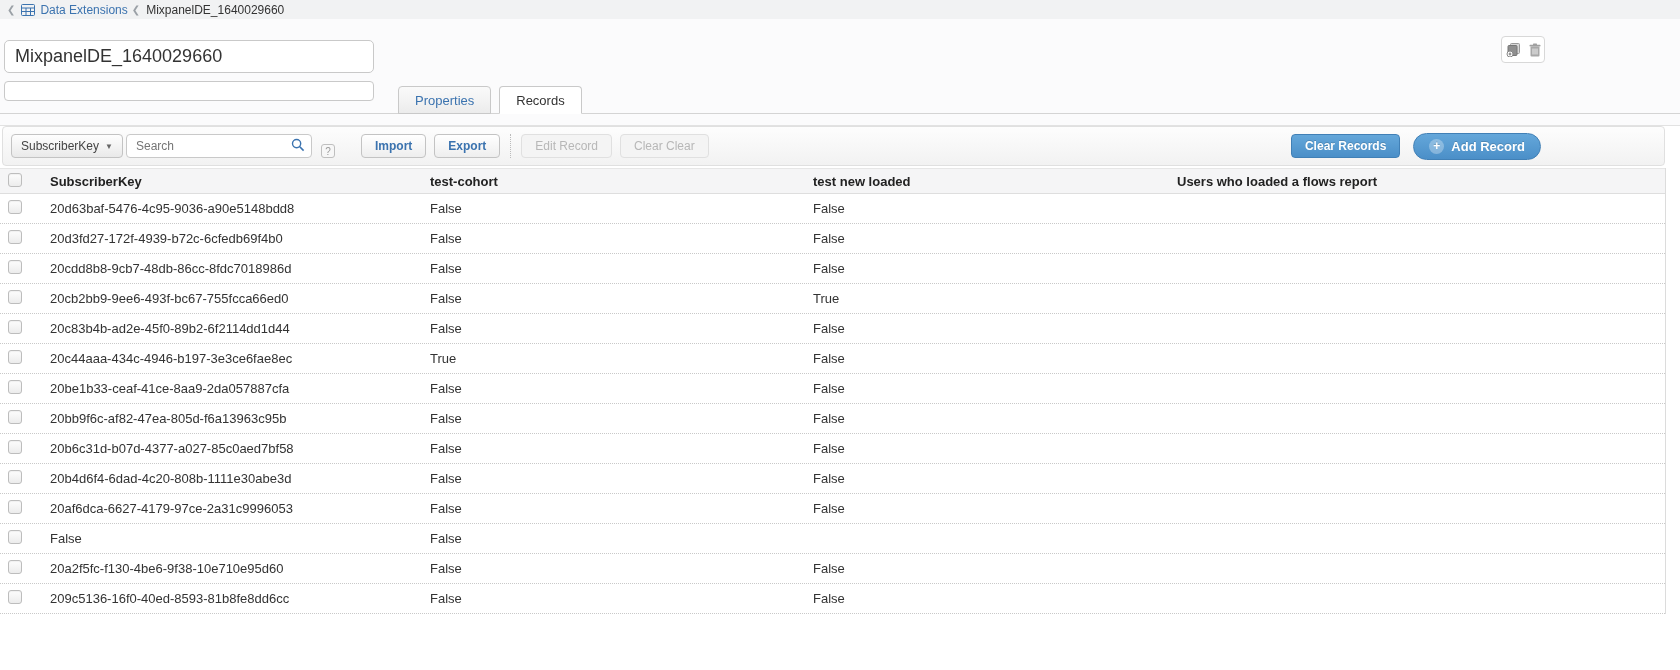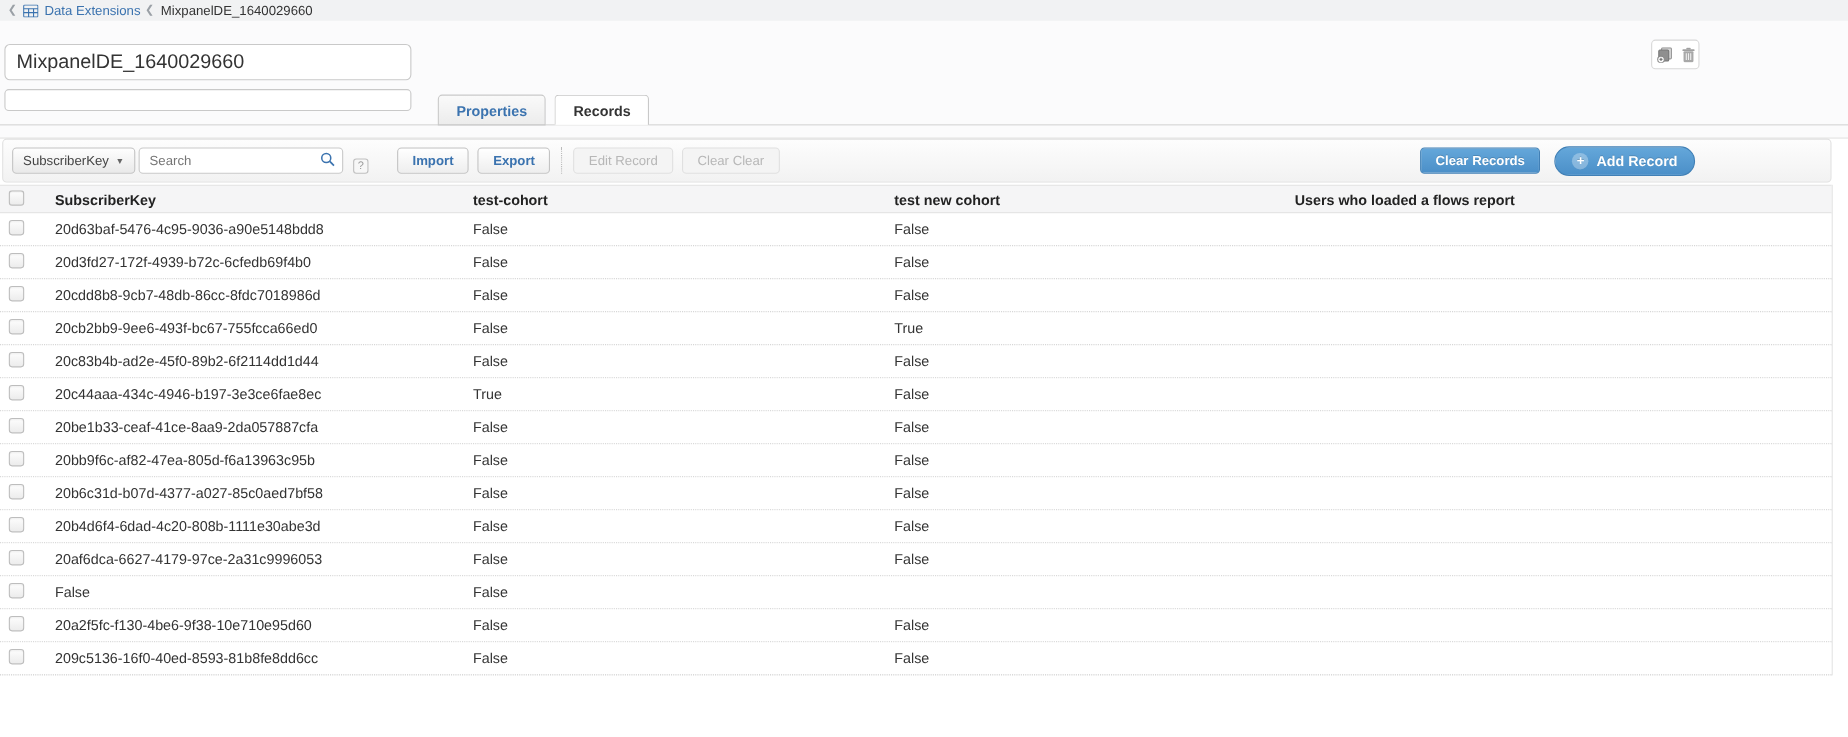--- a/index.html
+++ b/index.html
@@ -31,21 +31,21 @@
   .desc-input {
     position:absolute; left:4px; top:62px; width:370px; height:20px;
     border:1px solid #c9c9c9; border-radius:4px; background:#fff;
     font-family:"Liberation Sans", sans-serif; font-size:12px; color:#333;
     padding:0 8px; outline:none;
   }
   .tab-line { position:absolute; left:0; top:94px; width:1680px; height:1px; background:#d4d4d4; }
   .tabs { position:absolute; left:398px; top:67px; height:28px; display:flex; gap:8px; }
   .tab {
     height:28px; padding:0 16px; display:flex; align-items:center;
-    border:1px solid #c9c9c9; border-radius:4px 4px 0 0; font-size:13px; cursor:pointer;font-weight:bold;
+    border:1px solid #c9c9c9; border-radius:4px 4px 0 0; font-size:13px; cursor:pointer;
   }
   .tab.inactive { background:linear-gradient(#fafafa,#ececec); color:#3b73af; }
   .tab.active { background:#ffffff; border-bottom:1px solid #ffffff; color:#333; z-index:2; }
 
   .corner-actions {
     position:absolute; right:135px; top:17px; width:44px; height:27px;
     background:#fff; border:1px solid #d8d8d8; border-radius:4px;
     display:flex; align-items:center; justify-content:center; gap:8px;
   }
   .corner-actions .ic { display:inline-flex; cursor:pointer; }
@@ -212,21 +212,21 @@
   </div>
 </div>
 
 <div class="data-table">
   <div class="t-header">
     <div class="cell" style="padding-left:0;">
       <span class="checkbox"></span>
     </div>
     <div class="cell">SubscriberKey</div>
     <div class="cell">test-cohort</div>
-    <div class="cell">test new cohort</div>
+    <div class="cell">test new loaded</div>
     <div class="cell">Users who loaded a flows report</div>
   </div>
   <div>
   <div class="t-row">
     <div class="cell" style="padding-left:0;">
       <span class="checkbox"></span>
     </div>
     <div class="cell c-key">20d63baf-5476-4c95-9036-a90e5148bdd8</div>
     <div class="cell c-tc">False</div>
     <div class="cell c-tnc">False</div>

